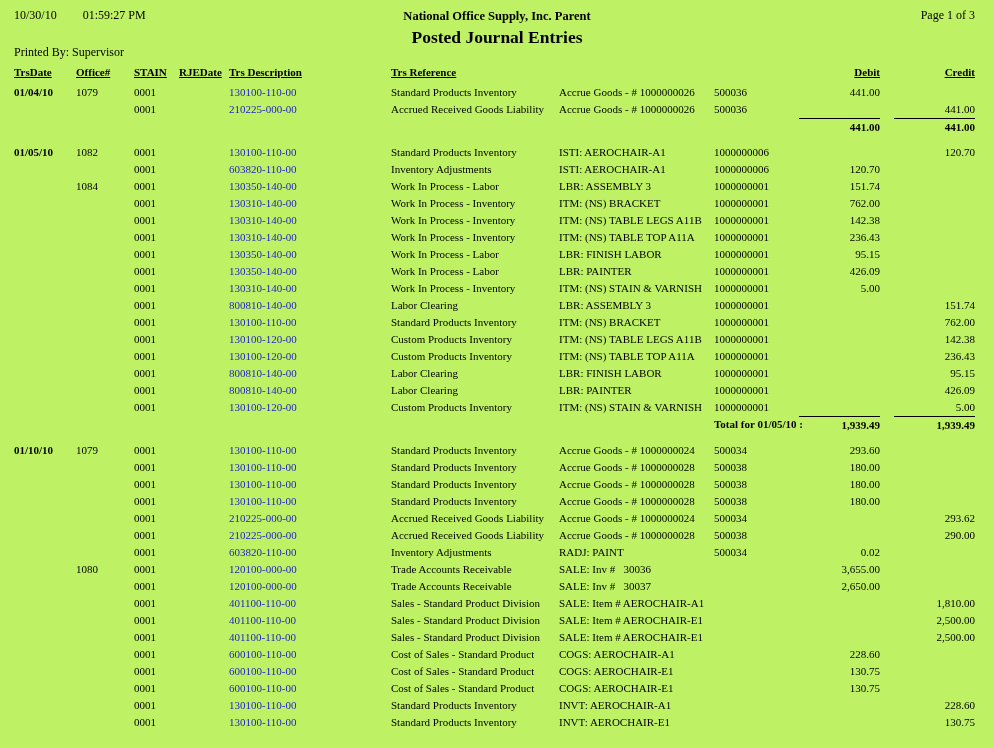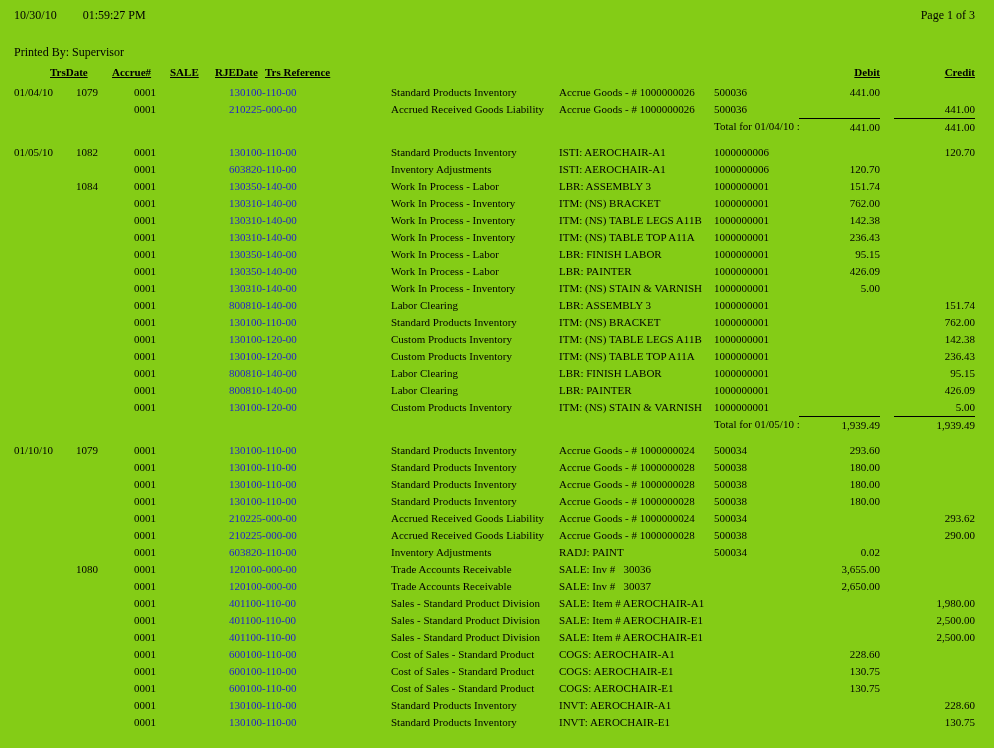--- a/index.html
+++ b/index.html
@@ -1,43 +1,43 @@
 <!DOCTYPE html>
 <html style="--acct-link: #2323cc;"><head>
 <meta charset="utf-8">
 <style>
   * { box-sizing: border-box; margin: 0; padding: 0; }
   html, body { background: #ffffff; }
   .page {
     position: relative;
     width: 994px;
     height: 748px;
-    background: #84cc16;
+    background: #bef264;
     color: #000000;
     font-family: "Liberation Serif", "DejaVu Serif", serif;
     overflow: hidden;
   }
   .hdr-left { position: absolute; left: 14px; top: 8px; font-size: 12px; }
   .hdr-time { margin-left: 26px; }
   .hdr-printedby { margin-top: 22px; }
   .hdr-center { position: absolute; left: 200px; right: 200px; top: 9px; text-align: center; }
   .company { font-size: 12.5px; font-weight: bold; }
   .title { font-size: 17.5px; font-weight: bold; margin-top: 3px; }
   .hdr-right { position: absolute; right: 19px; top: 8px; font-size: 12px; }
 
   .table { position: absolute; left: 14px; top: 62px; width: 961px; }
   .thead, .row {
     display: grid;
     grid-template-columns: 62px 58px 45px 50px 162px 168px 155px 85px 81px 95px;
   }
   .thead { height: 22px; line-height: 20px; font-size: 11px; font-weight: bold; }
-  .th { text-decoration: underline; white-space: pre; margin-left: 36px; }
+  .th { text-decoration: underline; white-space: pre; }
   .row { height: 17px; line-height: 17px; font-size: 11px; }
   .c { white-space: pre; overflow: visible; }
-  .b { font-weight: normal; }
+  .b { font-weight: bold; }
   .num { text-align: right; }
   .acct { color: var(--acct-link, #2323cc); cursor: pointer; }
   .c8 { grid-column: 9 / 10; }
   .c9 { grid-column: 10 / 11; }
   .c-total-label { grid-column: 1 / 9; padding-left: 700px; }
   .topline { border-top: 1px solid #000000; }
   .total-row .c9.topline { margin-left: 14px; }
   .spacer { height: 9px; }
 </style>
 </head>
@@ -45,29 +45,34 @@
 
 <div class="page">
 
   <div class="hdr-left">
     <div>
       <span>10/30/10</span><span class="hdr-time">01:59:27 PM</span>
     </div>
     <div class="hdr-printedby">Printed By: Supervisor</div>
   </div>
 
+  <div class="hdr-center">
+    <div class="company">National Office Supply, Inc. Parent</div>
+    <div class="title">Posted Journal Entries</div>
+  </div>
 
   <div class="hdr-right">Page 1 of  3</div>
 
   <div class="table">
     <div class="thead">
       <span class="th c0">TrsDate</span>
-      <span class="th c1">Accrue#</span>
-      <span class="th c2">SALE</span>
+      <span class="th c1">Office#</span>
+      <span class="th c2">STAIN</span>
       <span class="th c3">RJEDate</span>
+      <span class="th c6">Trs Description</span>
       <span class="th c7">Trs Reference</span>
       <span class="th c8 num">Debit</span>
       <span class="th c9 num">Credit</span>
     </div>
     <div class="tbody" id="tbody">
         <div class="row">
           <span class="c c0 b">01/04/10</span>
           <span class="c c1">1079</span>
           <span class="c c2">0001</span>
           <span class="c c3"></span>
@@ -84,21 +89,20 @@
           <span class="c c2">0001</span>
           <span class="c c3"></span>
           <span class="c c4 acct">210225-000-00</span>
           <span class="c c5">Accrued Received Goods Liability</span>
           <span class="c c6">Accrue Goods - # 1000000026</span>
           <span class="c c7">500036</span>
           <span class="c c8 num"></span>
           <span class="c c9 num">441.00</span>
         </div>
         <div class="row total-row">
-          <span class="c c-total-label b">Total for 01/04/10 :</span>
           <span class="c c8 num b topline">441.00</span>
           <span class="c c9 num b topline">441.00</span>
         </div>
         <div class="spacer"></div>
         <div class="row">
           <span class="c c0 b">01/05/10</span>
           <span class="c c1">1082</span>
           <span class="c c2">0001</span>
           <span class="c c3"></span>
           <span class="c c4 acct">130100-110-00</span>
@@ -405,21 +409,21 @@
         <div class="row">
           <span class="c c0 b"></span>
           <span class="c c1"></span>
           <span class="c c2">0001</span>
           <span class="c c3"></span>
           <span class="c c4 acct">401100-110-00</span>
           <span class="c c5">Sales - Standard Product Division</span>
           <span class="c c6">SALE: Item # AEROCHAIR-A1</span>
           <span class="c c7"></span>
           <span class="c c8 num"></span>
-          <span class="c c9 num">1,980.00</span>
+          <span class="c c9 num">1,810.00</span>
         </div>
         <div class="row">
           <span class="c c0 b"></span>
           <span class="c c1"></span>
           <span class="c c2">0001</span>
           <span class="c c3"></span>
           <span class="c c4 acct">401100-110-00</span>
           <span class="c c5">Sales - Standard Product Division</span>
           <span class="c c6">SALE: Item # AEROCHAIR-E1</span>
           <span class="c c7"></span>

